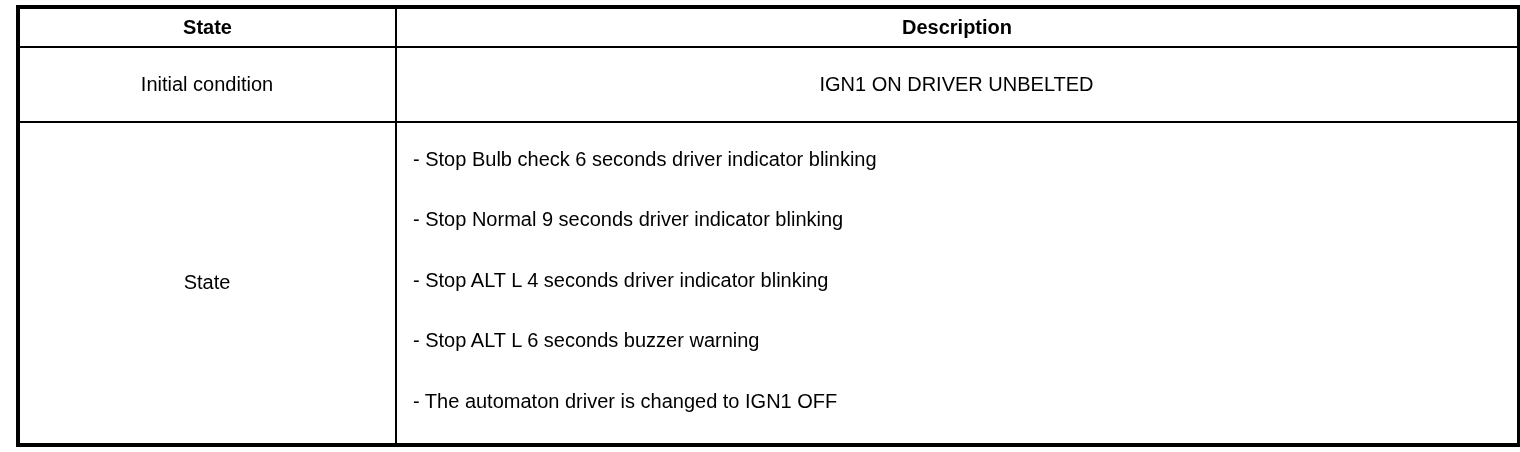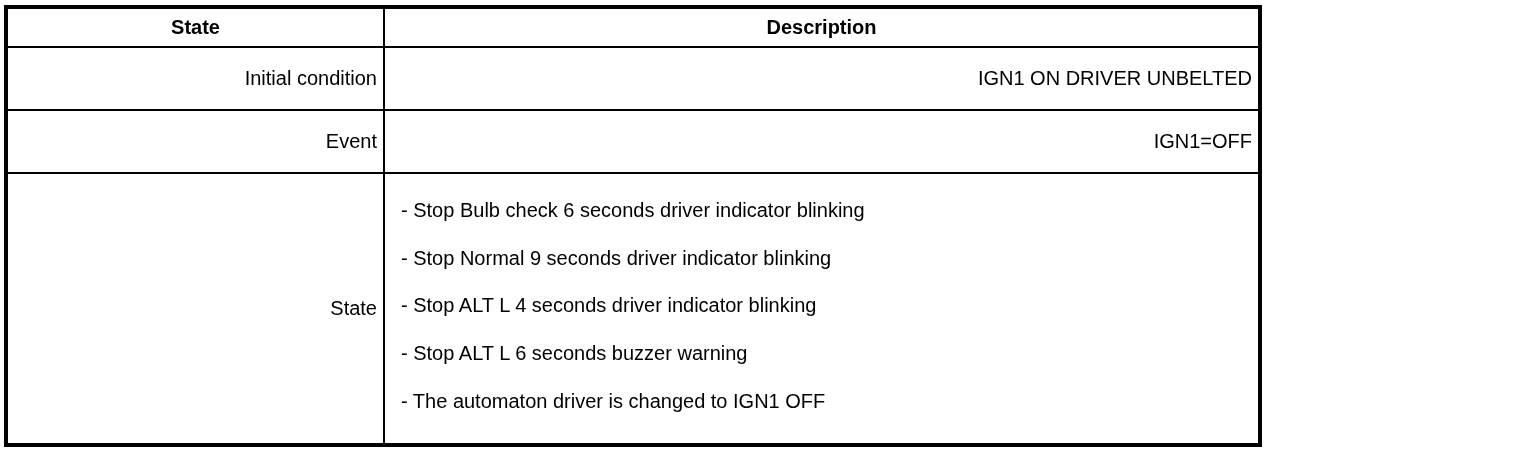--- a/index.html
+++ b/index.html
@@ -7,23 +7,23 @@
     margin: 0;
     padding: 0;
     background: #ffffff;
     width: 1520px;
     height: 452px;
     font-family: "Liberation Sans", sans-serif;
     color: #000000;
   }
   .table-wrap {
     position: absolute;
-    left: 4px;
+    left: 16px;
     top: 5px;
-    width: 1258px;
+    width: 1505px;
     height: 442px;
   }
   table.spec-table {
     border-collapse: collapse;
     width: 100%;
     height: 100%;
     table-layout: fixed;
     border: 4px solid #000000;
   }
   table.spec-table th,
@@ -36,21 +36,21 @@
   }
   col.col-state { width: 378px; }
   col.col-desc  { width: auto; }
   th.hdr {
     font-weight: bold;
     text-align: center;
     height: 40px;
     padding: 0;
   }
   td.cell {
-    text-align: right;
+    text-align: center;
     padding: 0 6px 0 5px;
     height: 40px;
   }
   tr.action-row td.cell-state {
     vertical-align: middle;
   }
   td.cell-actions {
     vertical-align: top;
     padding: 8px;
   }
@@ -79,24 +79,20 @@
       <tr>
         <th class="hdr">State</th>
         <th class="hdr">Description</th>
       </tr>
     </thead>
     <tbody>
       <tr>
         <td class="cell">Initial condition</td>
         <td class="cell">IGN1 ON DRIVER UNBELTED</td>
       </tr>
-      <tr>
-        <td class="cell">Event</td>
-        <td class="cell">IGN1=OFF</td>
-      </tr>
       <tr class="action-row">
         <td class="cell cell-state">State</td>
         <td class="cell-actions">
           <div class="actions-stack">
             <div class="action-item">- Stop Bulb check 6 seconds driver indicator blinking</div>
             <div class="action-item">- Stop Normal 9 seconds driver indicator blinking</div>
             <div class="action-item">- Stop ALT L 4 seconds driver indicator blinking</div>
             <div class="action-item">- Stop ALT L 6 seconds buzzer warning</div>
             <div class="action-item">- The automaton driver is changed to IGN1 OFF</div>
           </div>

